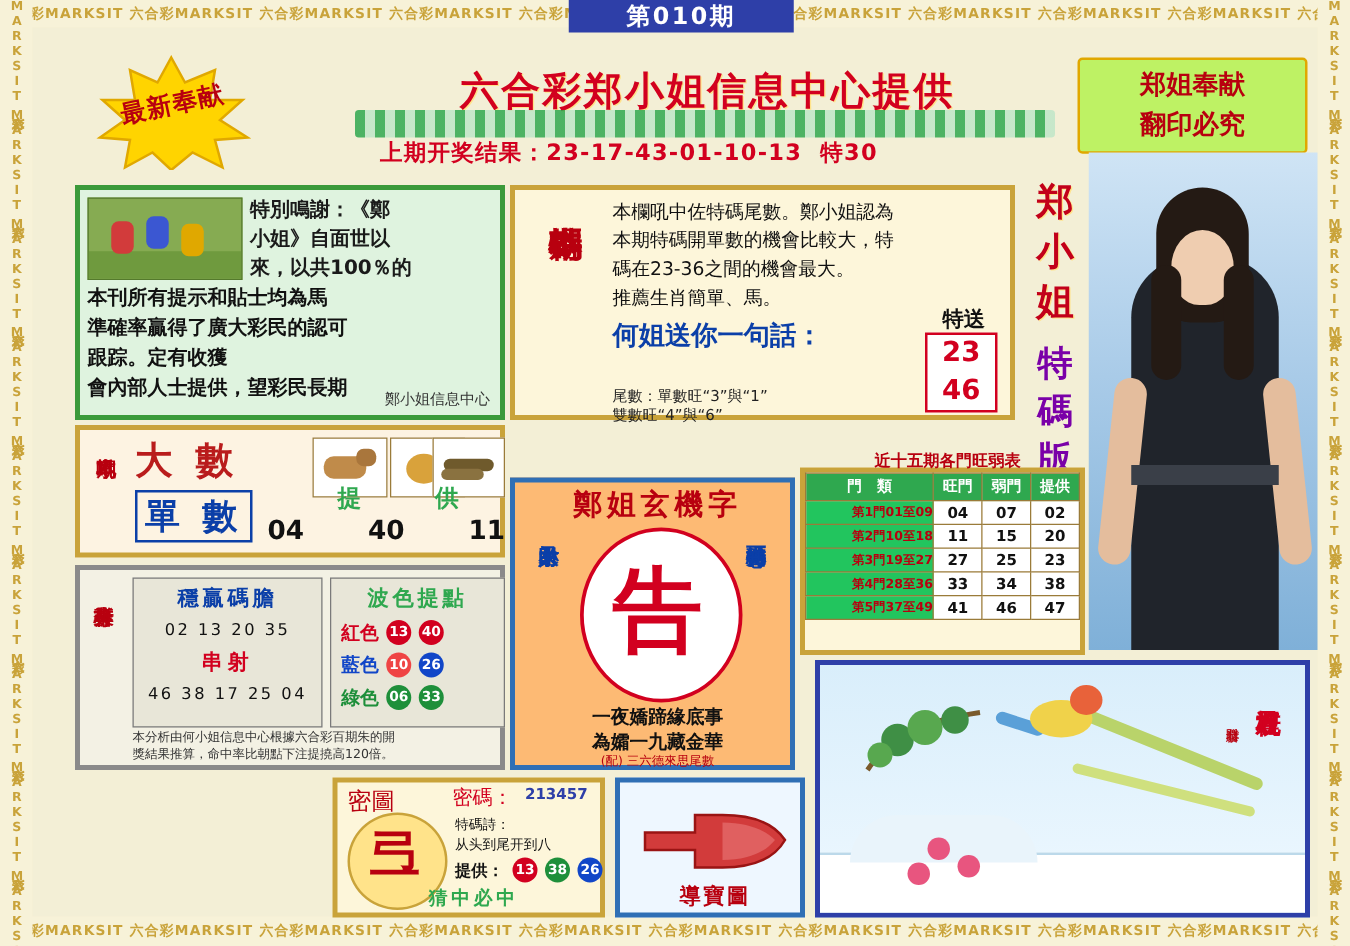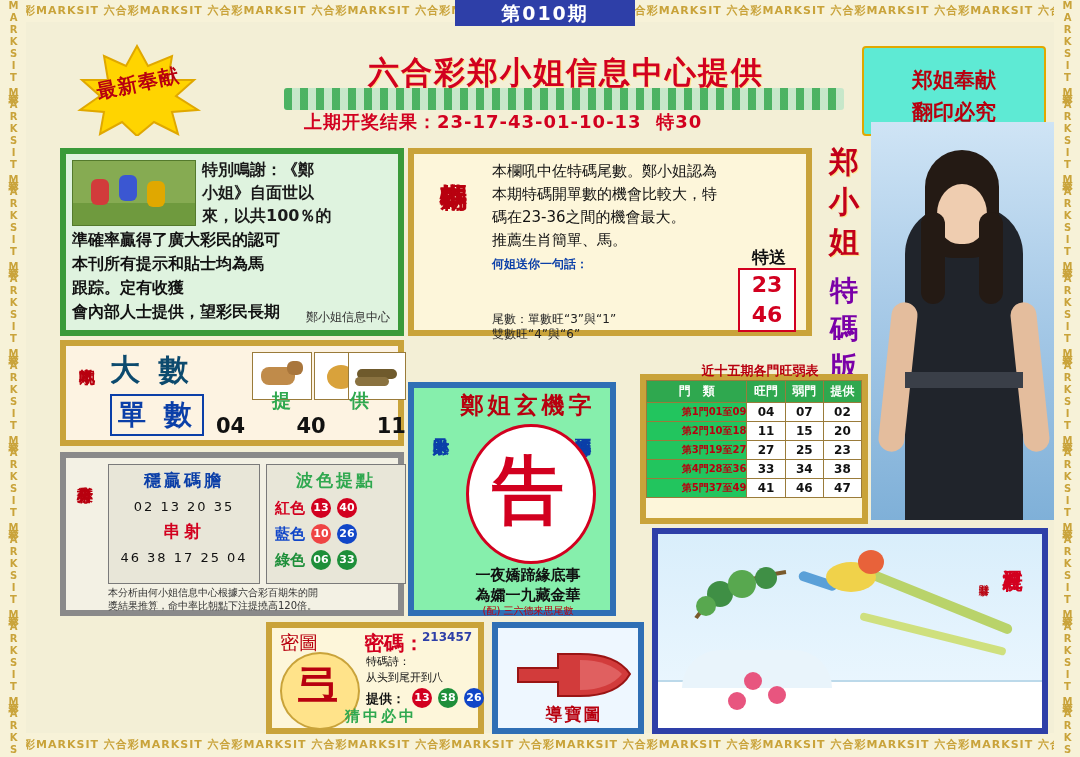--- a/index.html
+++ b/index.html
@@ -28,68 +28,68 @@
     color:#d2001f;letter-spacing:2px;text-shadow:1px 1px 0 #ffe38a;}
   .title-dots{position:absolute;left:258px;top:66px;width:560px;height:22px;
     background:repeating-linear-gradient(90deg,#2fa84f 0 8px, #bfe6c8 8px 16px);opacity:.85;border-radius:3px;}
   .last-result{position:absolute;left:278px;top:88px;font-size:18px;font-weight:bold;color:#d2001f;letter-spacing:1px;}
 
   .star{position:absolute;left:38px;top:22px;width:146px;height:92px;}
   .star svg{display:block;}
   .star-text{position:absolute;left:52px;top:48px;width:120px;text-align:center;font-size:20px;font-weight:bold;color:#b8000f;
     transform:rotate(-12deg);letter-spacing:1px;}
 
-  .ribbon{position:absolute;left:836px;top:24px;width:180px;height:70px;background:#5eead4;border:2px solid #e0a800;
-    border-radius:4px;color:#b8000f;font-size:21px;font-weight:bold;text-align:center;line-height:32px;padding-top:16px;}
+  .ribbon{position:absolute;left:836px;top:24px;width:180px;height:70px;background:#bef264;border:2px solid #e0a800;
+    border-radius:4px;color:#b8000f;font-size:21px;font-weight:bold;text-align:center;line-height:32px;padding-top:3px;}
 
   
   .photo{position:absolute;left:845px;top:100px;width:183px;height:398px;
     background:linear-gradient(180deg,#cfe4f5 0%, #a9cbe8 45%, #7fb0d8 100%);overflow:hidden;}
   .ph-body{position:absolute;left:34px;top:84px;width:118px;height:320px;background:#20242b;border-radius:48px 48px 0 0;}
   .ph-head{position:absolute;left:62px;top:46px;width:58px;height:72px;background:#e9c4a5;border-radius:50%;}
   .ph-hair{position:absolute;left:54px;top:28px;width:74px;height:108px;background:#241a14;border-radius:40px 40px 30px 30px;}
   .ph-hair2{position:absolute;left:50px;top:90px;width:24px;height:92px;background:#241a14;border-radius:12px;}
   .ph-hair3{position:absolute;left:108px;top:90px;width:24px;height:92px;background:#241a14;border-radius:12px;}
   .ph-face{position:absolute;left:66px;top:62px;width:50px;height:60px;background:#efcdb0;border-radius:50% 50% 45% 45%;}
   .ph-arm-l{position:absolute;left:14px;top:180px;width:26px;height:150px;background:#e4bd9d;border-radius:14px;transform:rotate(6deg);}
   .ph-arm-r{position:absolute;left:146px;top:180px;width:26px;height:150px;background:#e4bd9d;border-radius:14px;transform:rotate(-6deg);}
   .ph-neck{position:absolute;left:78px;top:112px;width:26px;height:22px;background:#e4bd9d;}
   .ph-belt{position:absolute;left:34px;top:250px;width:118px;height:16px;background:#3a3f48;}
   .vert-title{position:absolute;left:792px;top:120px;width:52px;text-align:center;font-size:30px;font-weight:bold;color:#c2001a;
     line-height:40px;text-shadow:1px 1px 0 #ffe38a;}
   .vert-title2{position:absolute;left:792px;top:250px;width:52px;text-align:center;font-size:28px;font-weight:bold;color:#7a00a8;
     line-height:38px;}
 
   
-  .panel{position:absolute;border:6px solid #3b82f6;background:#eef7ff;box-sizing:border-box;}
+  .panel{position:absolute;border:4px solid #3b82f6;background:#eef7ff;box-sizing:border-box;}
 
   
   .thanks{left:34px;top:126px;width:344px;height:188px;background:#dff3df;border-color:#3a9a3a;}
   .horse{position:absolute;left:6px;top:6px;width:122px;height:64px;background:#86ab52;overflow:hidden;border:1px solid #547a2c;}
   .horse .turf{position:absolute;left:0;bottom:0;width:100%;height:22px;background:#6f9a3e;}
   .horse .rider{position:absolute;width:18px;height:26px;border-radius:6px;}
   .thanks-txt{position:absolute;left:136px;top:4px;width:200px;font-size:16px;color:#1a1a1a;line-height:23px;font-weight:bold;}
   .thanks-txt2{position:absolute;left:6px;top:74px;width:330px;font-size:16px;color:#111;line-height:24px;font-weight:bold;}
   .thanks-sign{position:absolute;right:8px;bottom:4px;font-size:12px;color:#333;}
 
   
   .tema{left:382px;top:126px;width:404px;height:188px;background:#fdf6da;border-color:#c9a33a;}
   .tema-left{position:absolute;left:8px;top:8px;width:64px;text-align:center;font-size:27px;font-weight:bold;color:#b8000f;line-height:43px;}
   .tema-body{position:absolute;left:78px;top:6px;width:316px;font-size:15px;color:#111;line-height:23px;}
-  .tema-song{position:absolute;left:78px;top:102px;font-size:12px;color:#0b3fa8;font-weight:bold;}
+  .tema-song{position:absolute;left:78px;top:102px;font-size:21px;color:#0b3fa8;font-weight:bold;}
   .tema-big{position:absolute;left:78px;top:126px;font-size:27px;font-weight:bold;color:#b8000f;letter-spacing:2px;}
   .tema-small{position:absolute;left:78px;top:158px;font-size:12px;color:#222;line-height:15px;}
   .tema-tesong{position:absolute;right:20px;top:92px;font-size:17px;font-weight:bold;color:#111;}
   .tema-nums{position:absolute;right:10px;top:114px;width:54px;background:#fff;border:2px solid #d2001f;text-align:center;}
   .tema-nums div{font-size:22px;font-weight:bold;color:#d2001f;line-height:30px;}
 
   
   .hou{left:34px;top:318px;width:344px;height:106px;background:#fdf3e2;border-color:#c9a33a;}
   .hou-l{position:absolute;left:4px;top:10px;width:34px;text-align:center;font-size:16px;font-weight:bold;color:#b8000f;line-height:24px;}
-  .hou-big{position:absolute;left:44px;top:4px;font-size:30px;font-weight:bold;color:#0c4a6e;letter-spacing:4px;}
+  .hou-big{position:absolute;left:44px;top:4px;font-size:30px;font-weight:bold;color:#b91c1c;letter-spacing:4px;}
   .hou-big2{position:absolute;left:44px;top:48px;font-size:28px;font-weight:bold;color:#0b3fa8;letter-spacing:4px;border:2px solid #0b3fa8;padding:0 6px;}
   .hou-ti{position:absolute;left:206px;top:42px;font-size:19px;font-weight:bold;color:#2fa84f;}
   .hou-gong{position:absolute;left:284px;top:42px;font-size:19px;font-weight:bold;color:#2fa84f;}
   .hou-nums{position:absolute;left:150px;top:68px;width:190px;display:flex;justify-content:space-between;
     font-size:21px;font-weight:bold;color:#111;}
   .animal{position:absolute;top:6px;width:58px;height:46px;border:1px solid #9a7b3a;background:#fff;overflow:hidden;}
 
   
   .pro{left:34px;top:430px;width:344px;height:164px;background:#f3f1e4;border-color:#8a8a8a;}
   .pro-l{position:absolute;left:4px;top:16px;width:30px;text-align:center;font-size:16px;font-weight:bold;color:#b8000f;line-height:26px;}
@@ -97,21 +97,21 @@
   .pro-box2{position:absolute;left:200px;top:6px;width:138px;height:118px;border:1px solid #7a7a7a;background:#e8e6d8;}
   .pro-h{text-align:center;font-size:17px;font-weight:bold;color:#0b3fa8;margin-top:4px;letter-spacing:3px;}
   .pro-h2{text-align:center;font-size:17px;font-weight:bold;color:#2fa84f;margin-top:4px;letter-spacing:3px;}
   .pro-row{font-size:13px;color:#111;text-align:center;margin-top:7px;letter-spacing:2px;}
   .pro-mid{text-align:center;font-size:17px;font-weight:bold;color:#d2001f;margin-top:6px;letter-spacing:4px;}
   .colorrow{display:flex;align-items:center;gap:6px;margin:6px 0 0 8px;font-size:15px;font-weight:bold;}
   .ball{display:inline-block;width:20px;height:20px;border-radius:50%;color:#fff;font-size:11px;line-height:20px;text-align:center;font-weight:bold;}
   .pro-note{position:absolute;left:42px;top:128px;width:296px;font-size:10px;color:#333;line-height:13px;}
 
   
-  .xuan{left:382px;top:360px;width:208px;height:234px;background:#86efac;border-color:#2f6fb5;}
+  .xuan{left:382px;top:360px;width:228px;height:234px;background:#fdba74;border-color:#2f6fb5;}
   .xuan-title{position:absolute;left:0;top:2px;width:228px;text-align:center;font-size:23px;font-weight:bold;color:#b8000f;letter-spacing:4px;}
   .xuan-oval{position:absolute;left:52px;top:36px;width:124px;height:134px;border:3px solid #d2001f;border-radius:50%;background:#fff;}
   .xuan-char{position:absolute;left:52px;top:52px;width:124px;text-align:center;font-size:72px;font-weight:bold;color:#d2001f;line-height:100px;}
   .xuan-left{position:absolute;left:8px;top:38px;width:38px;text-align:center;font-size:16px;font-weight:bold;color:#0b3fa8;line-height:26px;}
   .xuan-right{position:absolute;right:8px;top:38px;width:38px;text-align:center;font-size:16px;font-weight:bold;color:#0b3fa8;line-height:26px;}
   .xuan-b1{position:absolute;left:0;top:178px;width:228px;text-align:center;font-size:15px;color:#111;font-weight:bold;}
   .xuan-b2{position:absolute;left:0;top:198px;width:228px;text-align:center;font-size:15px;color:#111;font-weight:bold;}
   .xuan-b3{position:absolute;left:0;top:216px;width:228px;text-align:center;font-size:10px;color:#b8000f;}
 
   
@@ -142,21 +142,21 @@
   .poem-title{position:absolute;left:6px;top:2px;font-size:17px;font-weight:bold;color:#b8000f;}
   .poem-l1{position:absolute;left:6px;top:30px;font-size:17px;font-weight:bold;color:#111;letter-spacing:3px;}
   .poem-l2{position:absolute;left:6px;top:56px;font-size:17px;font-weight:bold;color:#111;letter-spacing:3px;}
   .poem-send{position:absolute;left:6px;bottom:4px;font-size:18px;font-weight:bold;color:#b8000f;}
   .poem-num{position:absolute;left:110px;bottom:2px;width:34px;height:26px;border:2px solid #d2001f;border-radius:50%;
     text-align:center;line-height:26px;font-size:17px;font-weight:bold;color:#d2001f;background:#fff;}
 
   
   .mi{left:240px;top:600px;width:218px;height:112px;background:#fdf6da;border-color:#c9a33a;}
   .mi-title{position:absolute;left:8px;top:2px;font-size:19px;font-weight:normal;color:#b8000f;}
-  .mi-code-l{position:absolute;left:92px;top:2px;font-size:20px;font-weight:bold;color:#d2001f;}
+  .mi-code-l{position:absolute;left:92px;top:2px;font-size:16px;font-weight:normal;color:#d2001f;}
   .mi-code-v{position:absolute;left:150px;top:2px;font-size:12px;font-weight:bold;color:#2e3fa8;}
   .mi-circle{position:absolute;left:8px;top:24px;width:76px;height:74px;border-radius:50%;background:#ffe38a;border:2px solid #c9a33a;}
   .mi-glyph{position:absolute;left:8px;top:30px;width:76px;text-align:center;font-size:40px;color:#b8000f;font-weight:bold;}
   .mi-poem{position:absolute;left:94px;top:26px;font-size:11px;color:#111;}
   .mi-poem2{position:absolute;left:94px;top:42px;font-size:11px;color:#111;}
   .mi-supply{position:absolute;left:94px;top:62px;font-size:13px;font-weight:bold;color:#111;}
   .mi-balls{position:absolute;left:140px;top:60px;display:flex;gap:6px;}
   .mi-bottom{position:absolute;left:0;bottom:2px;width:218px;text-align:center;font-size:15px;font-weight:bold;color:#2fa84f;letter-spacing:3px;}
 
   
@@ -220,22 +220,22 @@
         <div class="rider" style="left:18px;top:18px;background:#d23b3b;"></div>
         <div class="rider" style="left:46px;top:14px;background:#3b57d2;"></div>
         <div class="rider" style="left:74px;top:20px;background:#e0a800;"></div>
       </div>
       <div class="thanks-txt">
         <div>特別鳴謝：《鄭</div>
         <div>小姐》自面世以</div>
         <div>來，以共100％的</div>
       </div>
       <div class="thanks-txt2">
+        <div>本刊所有提示和貼士均為馬</div>
         <div>準確率贏得了廣大彩民的認可</div>
-        <div>本刊所有提示和貼士均為馬</div>
         <div>跟踪。定有收獲</div>
         <div>會內部人士提供，望彩民長期</div>
       </div>
       <div class="thanks-sign">鄭小姐信息中心</div>
     </div>
 
     <div class="panel tema">
       <div class="tema-left">
         <div style="writing-mode:vertical-rl;text-orientation:upright;margin:0 auto;">本期特碼</div>
       </div>

